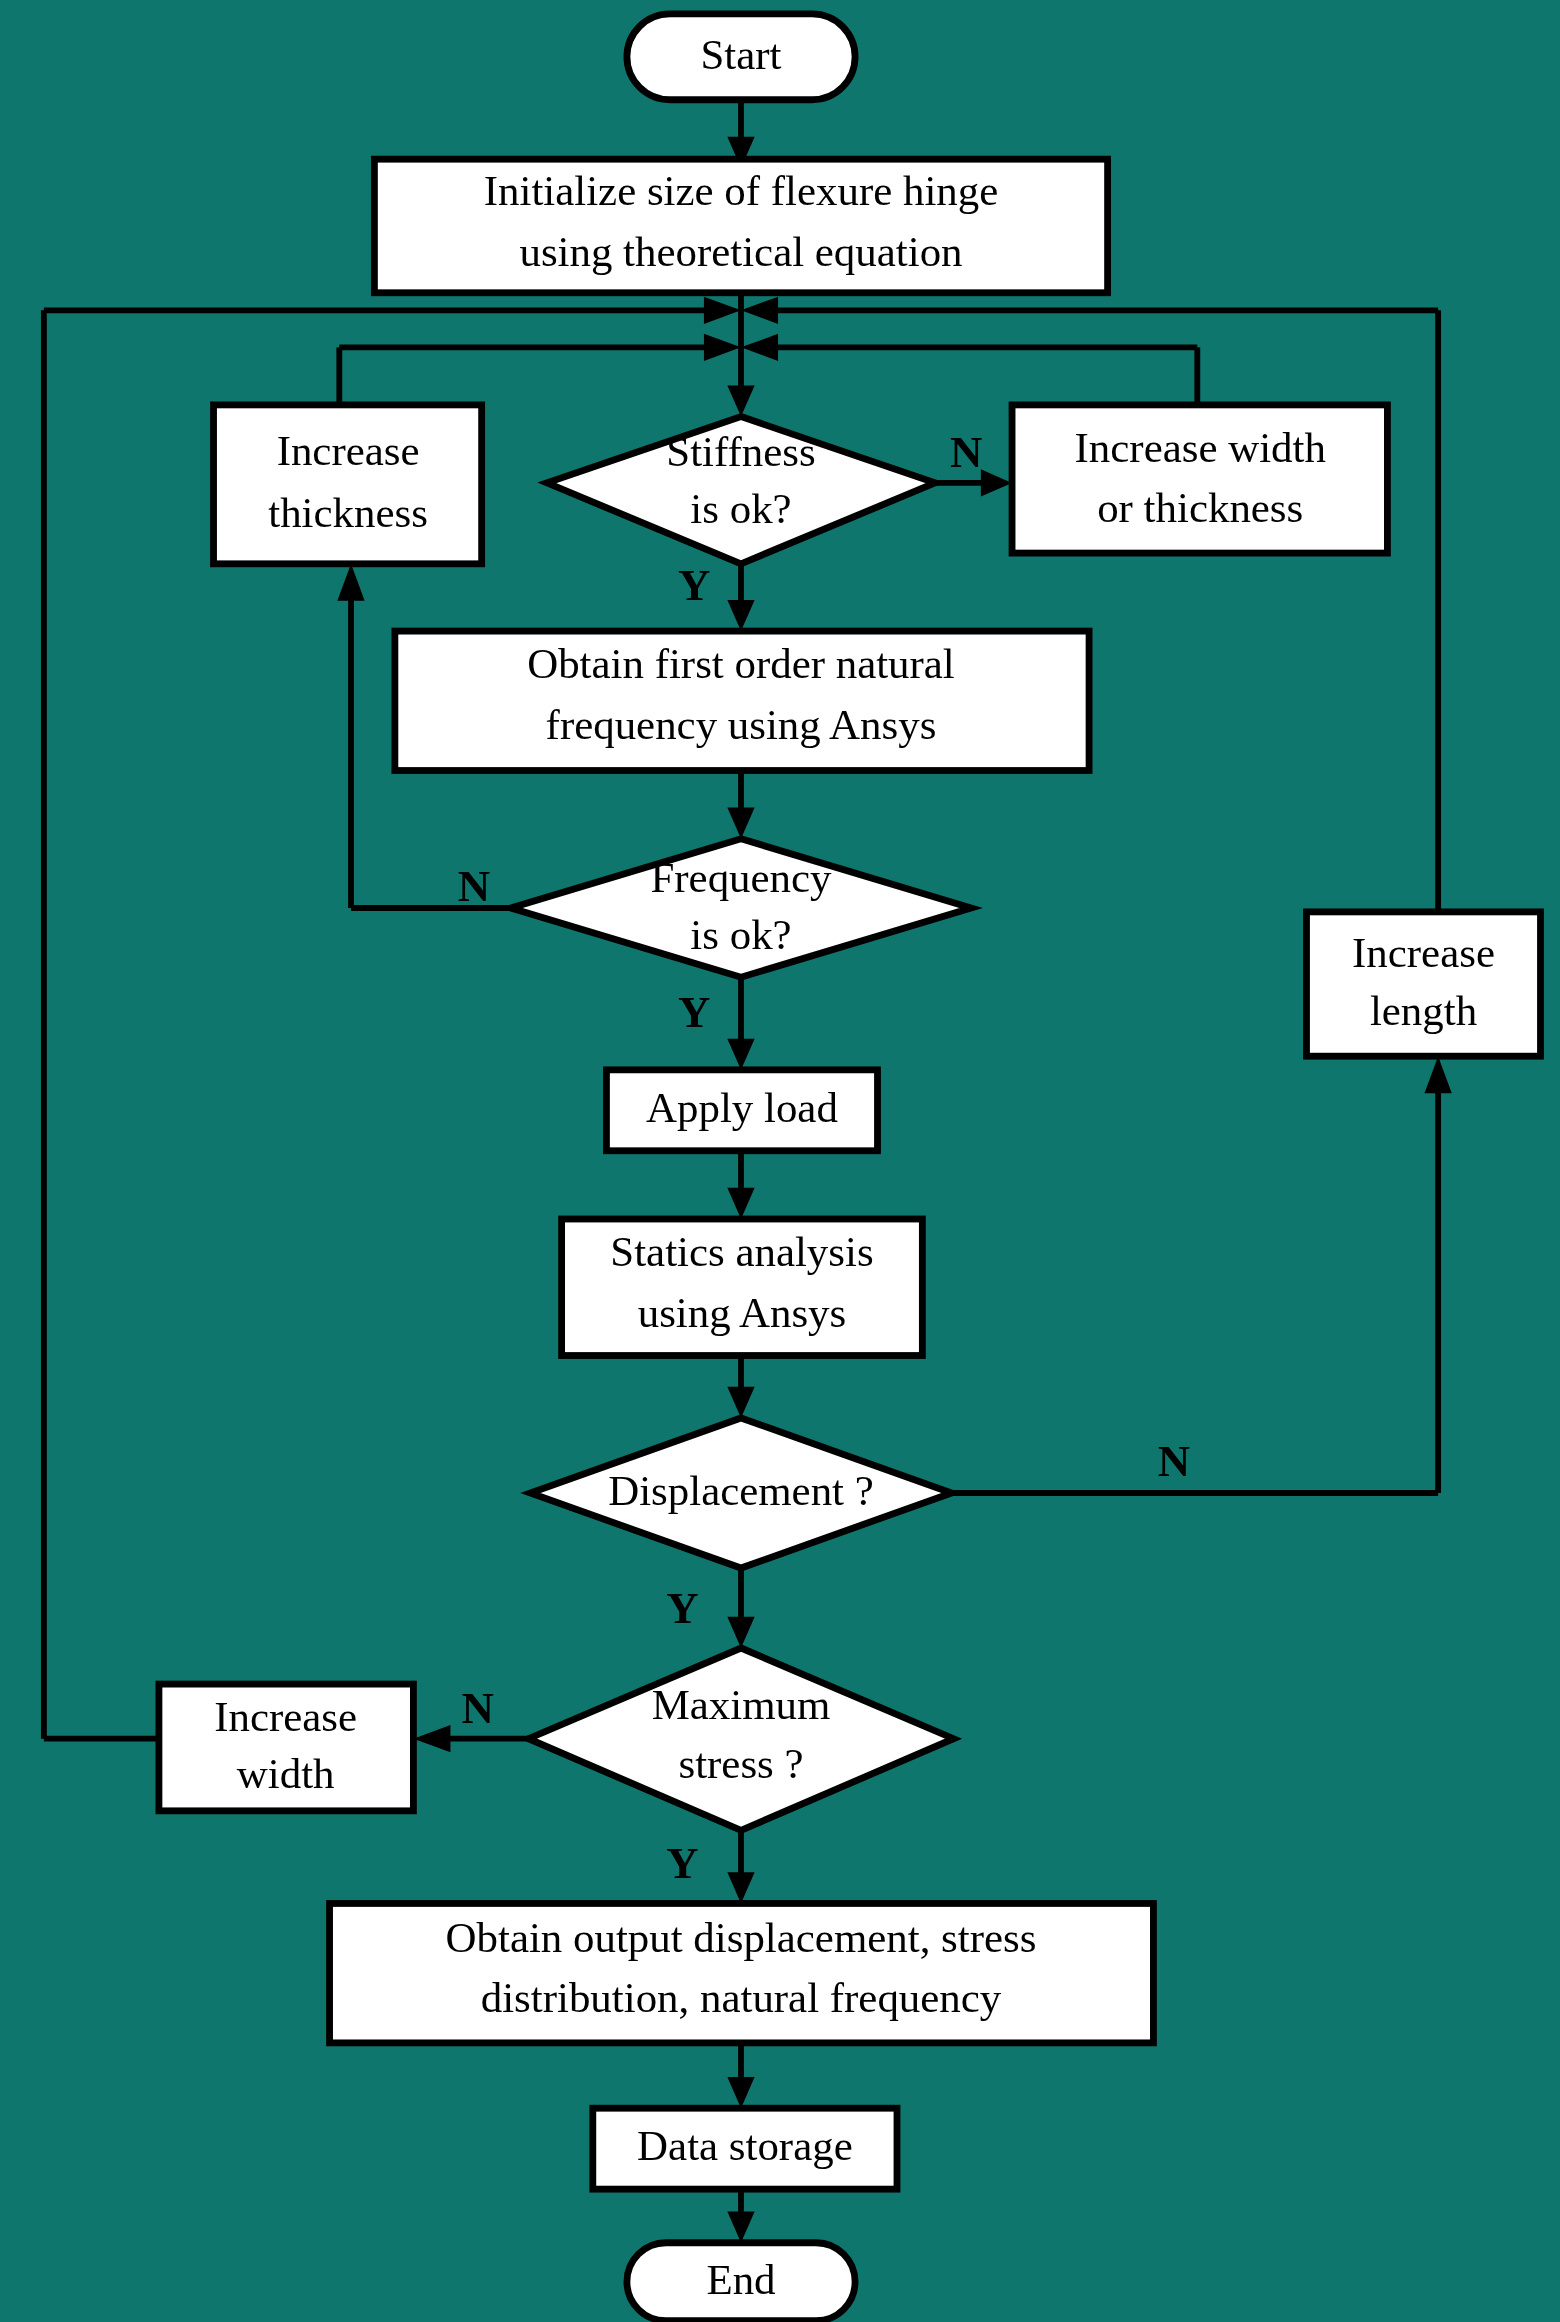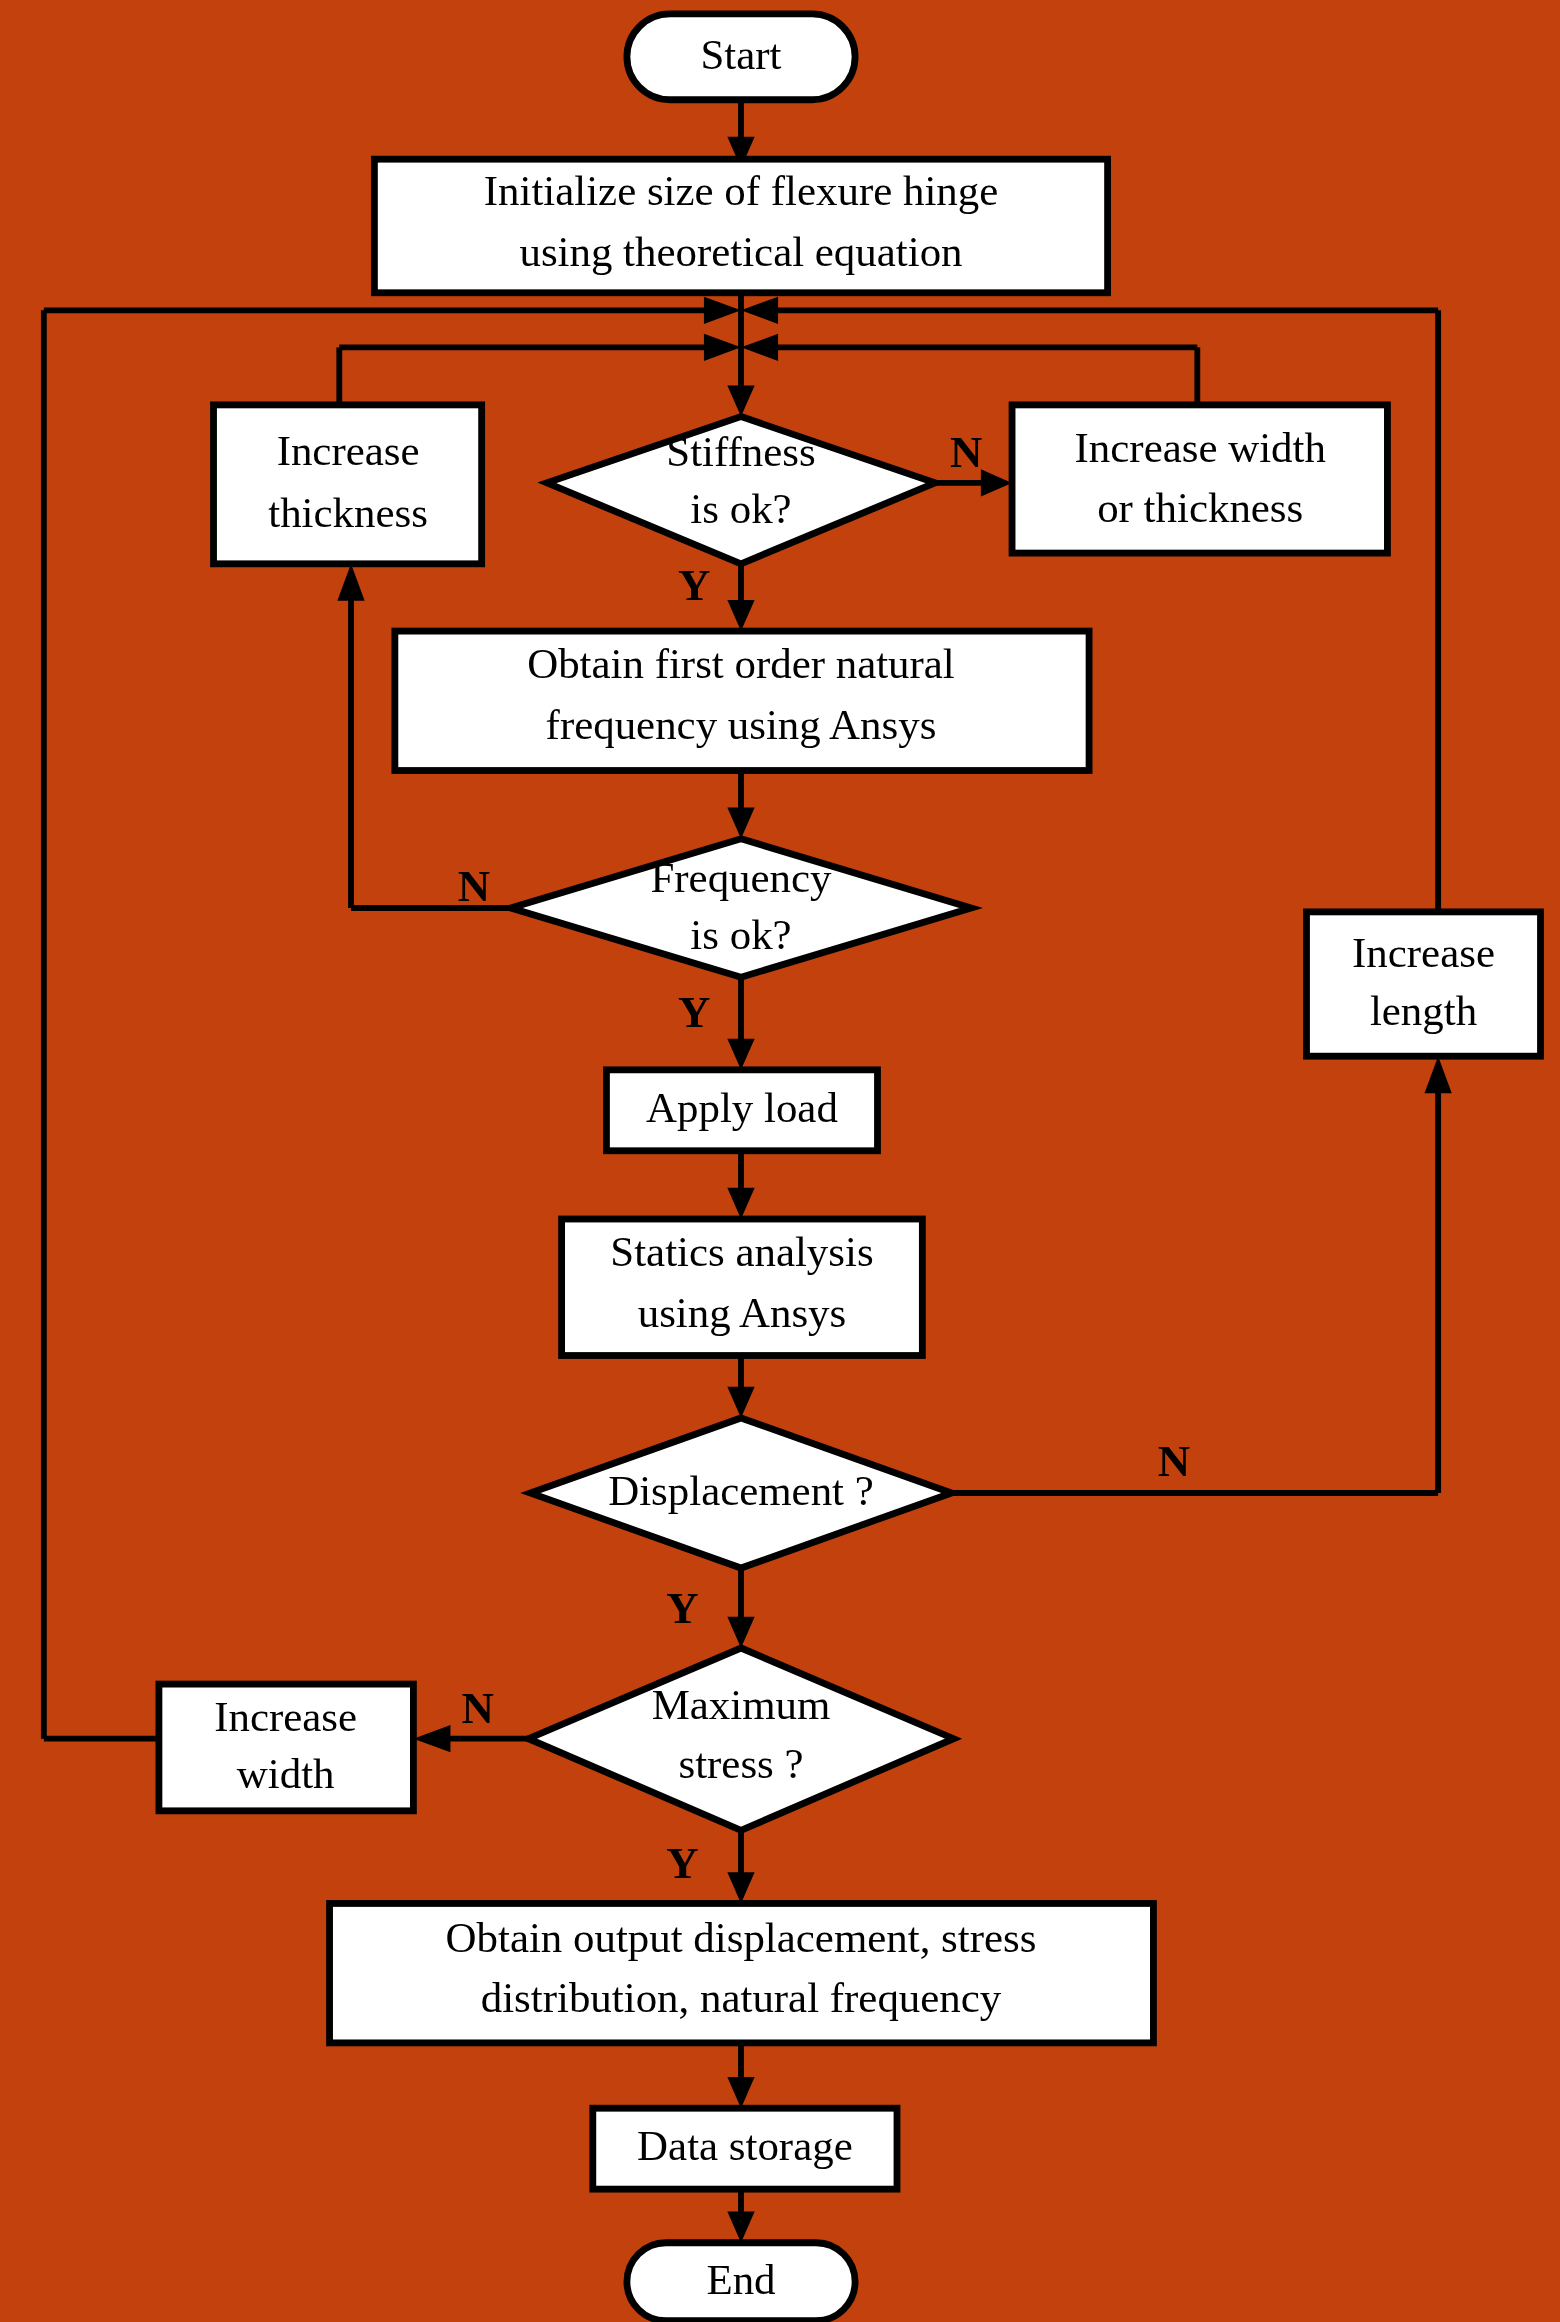--- a/index.html
+++ b/index.html
@@ -10,21 +10,21 @@
   body {
     width: 1560px;
     height: 2322px;
     font-family: "Liberation Serif", serif;
     overflow: hidden;
   }
   #flow-root {
     position: relative;
     width: 1560px;
     height: 2322px;
-    background: #c2410c;
+    background: #0f766e;
   }
   svg#flow-svg {
     display: block;
     width: 1560px;
     height: 2322px;
   }
   .node-shape {
     fill: #ffffff;
     stroke: #000000;
     stroke-width: 7;

